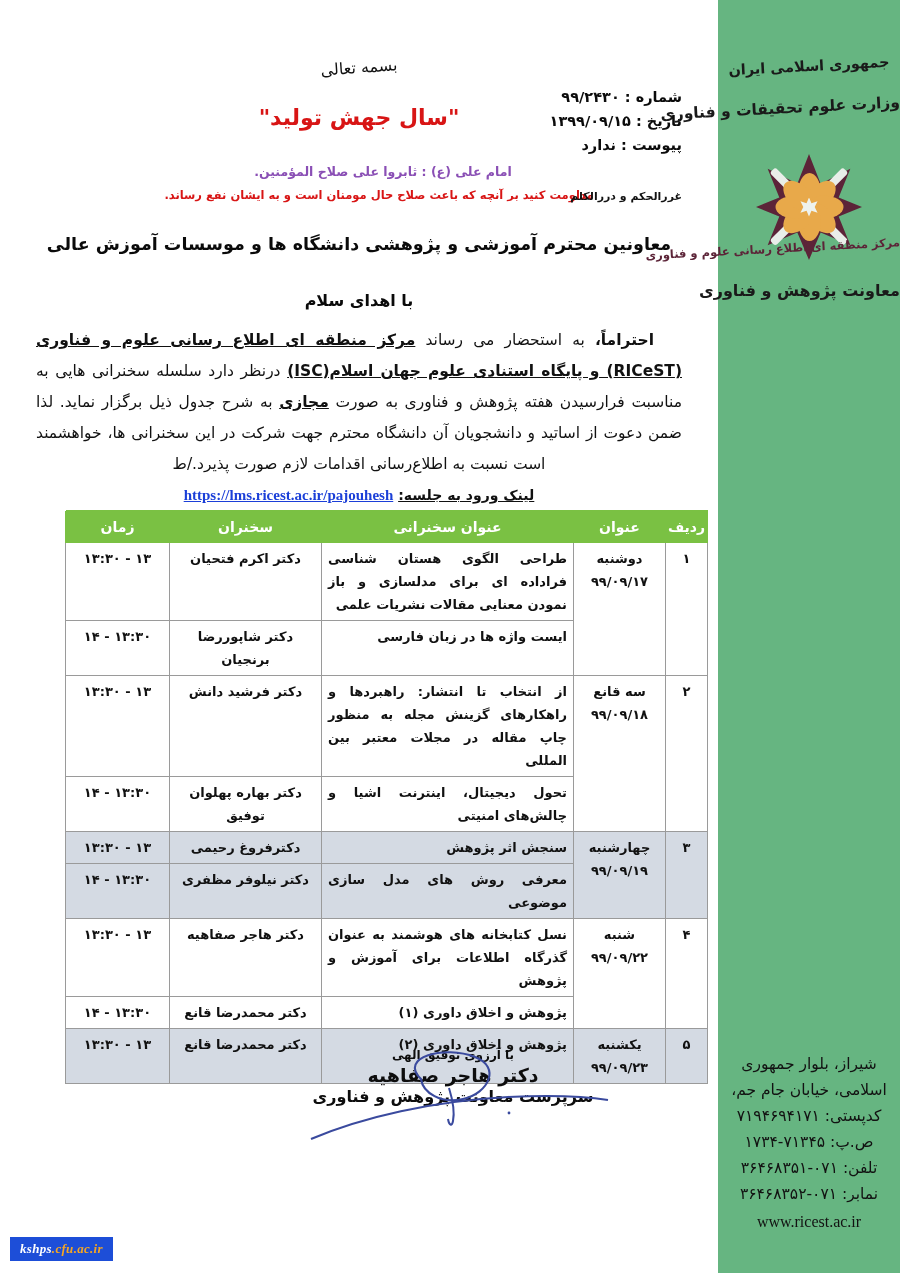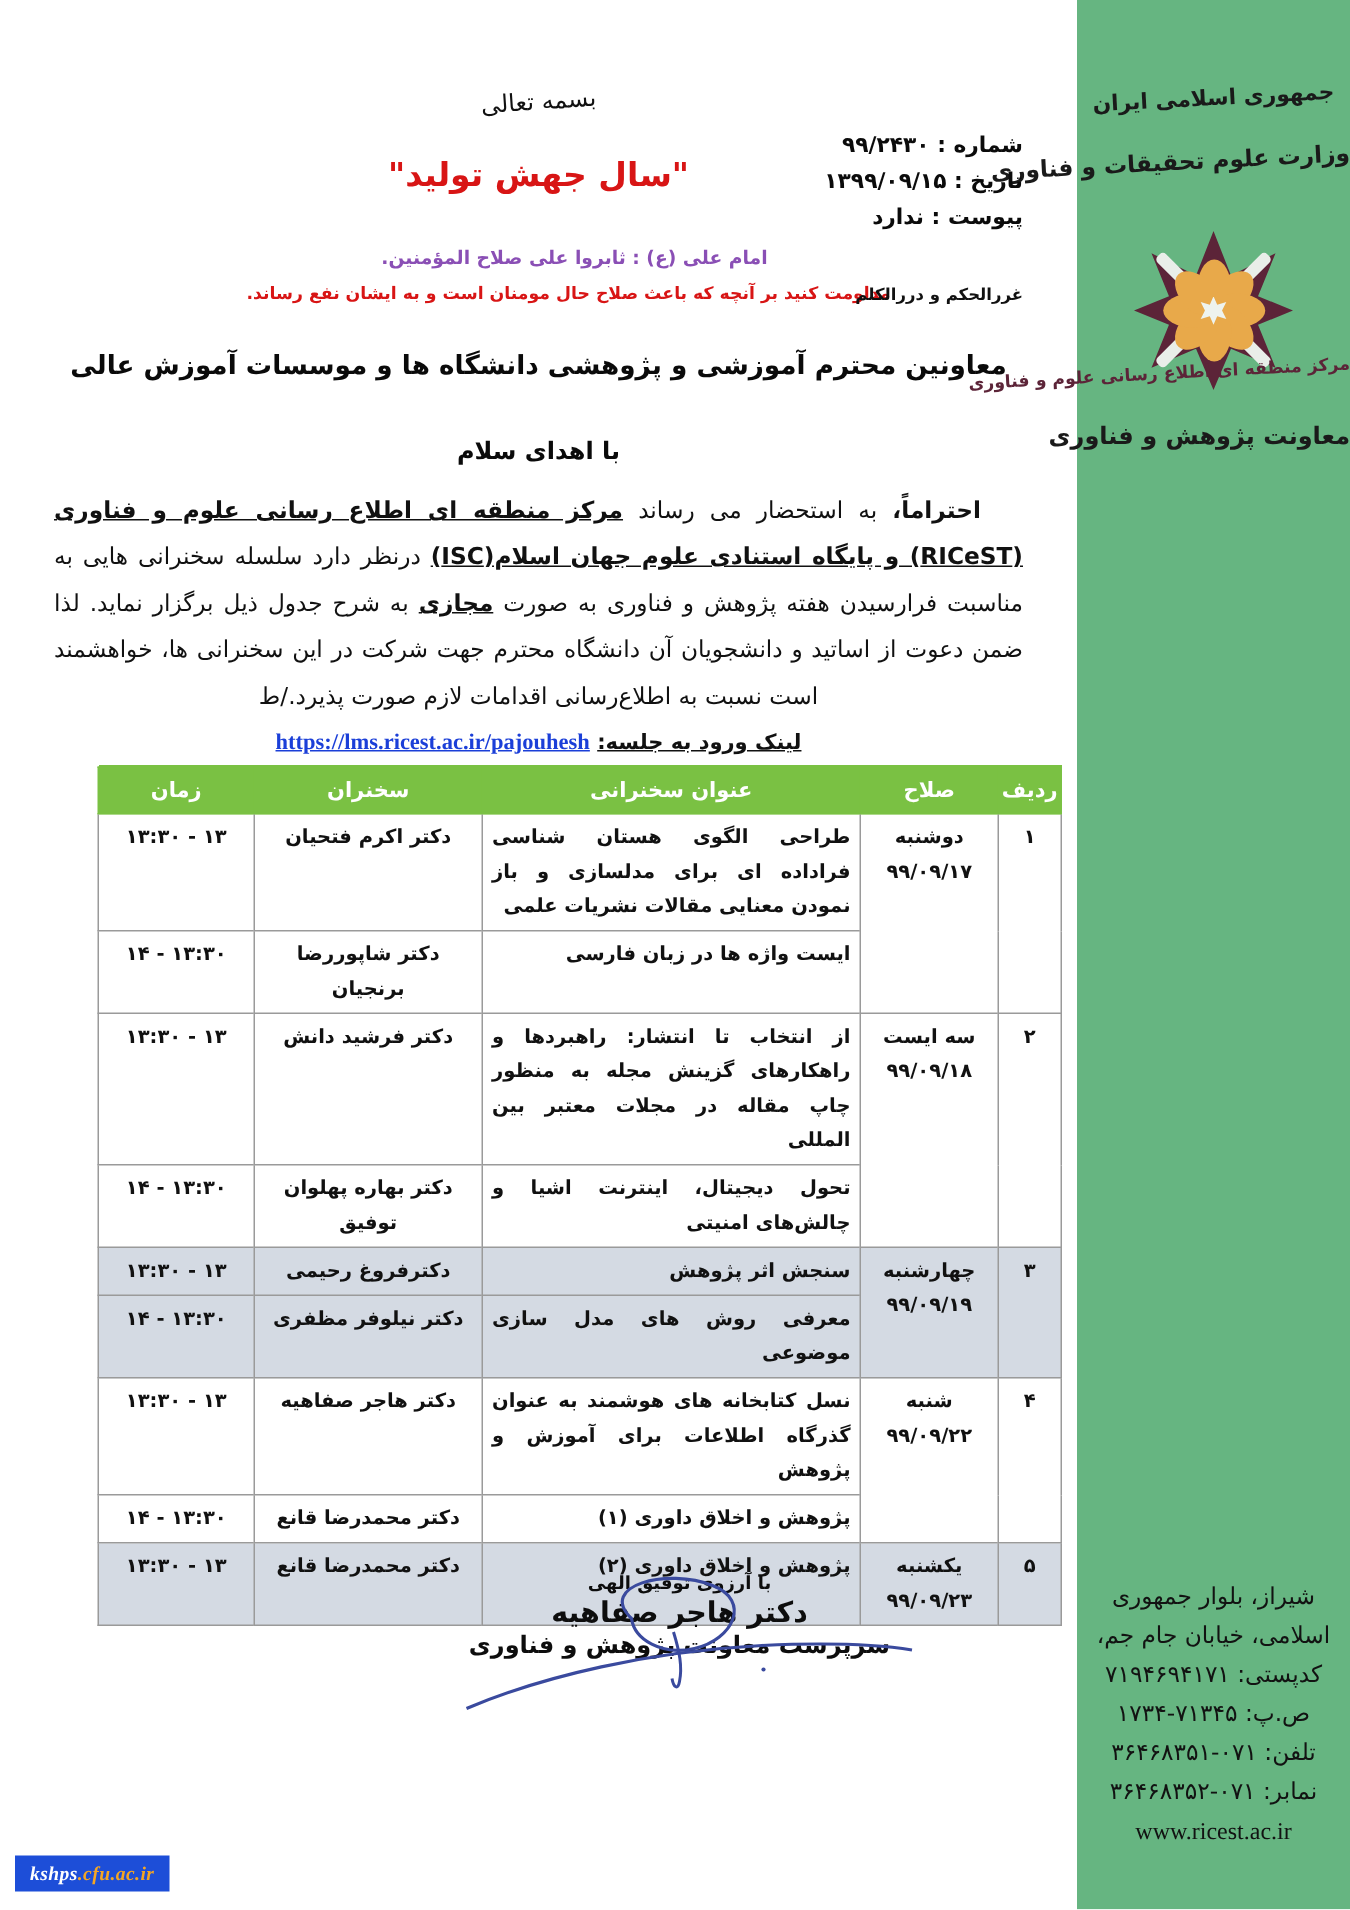--- a/index.html
+++ b/index.html
@@ -465,21 +465,21 @@
         <colgroup>
           <col class="col-radif">
             <col class="col-date">
             <col class="col-title">
           <col class="col-speak">
             <col class="col-time">
         </colgroup>
         <thead>
           <tr>
             <th>ردیف</th>
-            <th>صلاح</th>
+            <th>عنوان</th>
             <th>عنوان سخنرانی</th>
             <th>سخنران</th>
             <th>زمان</th>
           </tr>
         </thead>
         <tbody id="sched-body">
             <tr class="plain">
               <td class="c-radif" rowspan="2">۱</td>
               <td class="c-date" rowspan="2">
                 <div>دوشنبه</div>
@@ -490,21 +490,21 @@
               <td class="c-time">۱۳ - ۱۳:۳۰</td>
             </tr>
             <tr class="plain">
               <td class="c-title">ایست واژه ها در زبان فارسی</td>
               <td class="c-speaker">دکتر شاپوررضا برنجیان</td>
               <td class="c-time">۱۳:۳۰ - ۱۴</td>
             </tr>
             <tr class="plain">
               <td class="c-radif" rowspan="2">۲</td>
               <td class="c-date" rowspan="2">
-                <div>سه ایست</div>
+                <div>سه قانع</div>
                 <div>۹۹/۰۹/۱۸</div>
               </td>
               <td class="c-title">از انتخاب تا انتشار: راهبردها و راهکارهای گزینش مجله به منظور چاپ مقاله در مجلات معتبر بین المللی</td>
               <td class="c-speaker">دکتر فرشید دانش</td>
               <td class="c-time">۱۳ - ۱۳:۳۰</td>
             </tr>
             <tr class="plain">
               <td class="c-title">تحول دیجیتال، اینترنت اشیا و چالش‌های امنیتی</td>
               <td class="c-speaker">دکتر بهاره پهلوان توفیق</td>
               <td class="c-time">۱۳:۳۰ - ۱۴</td>

